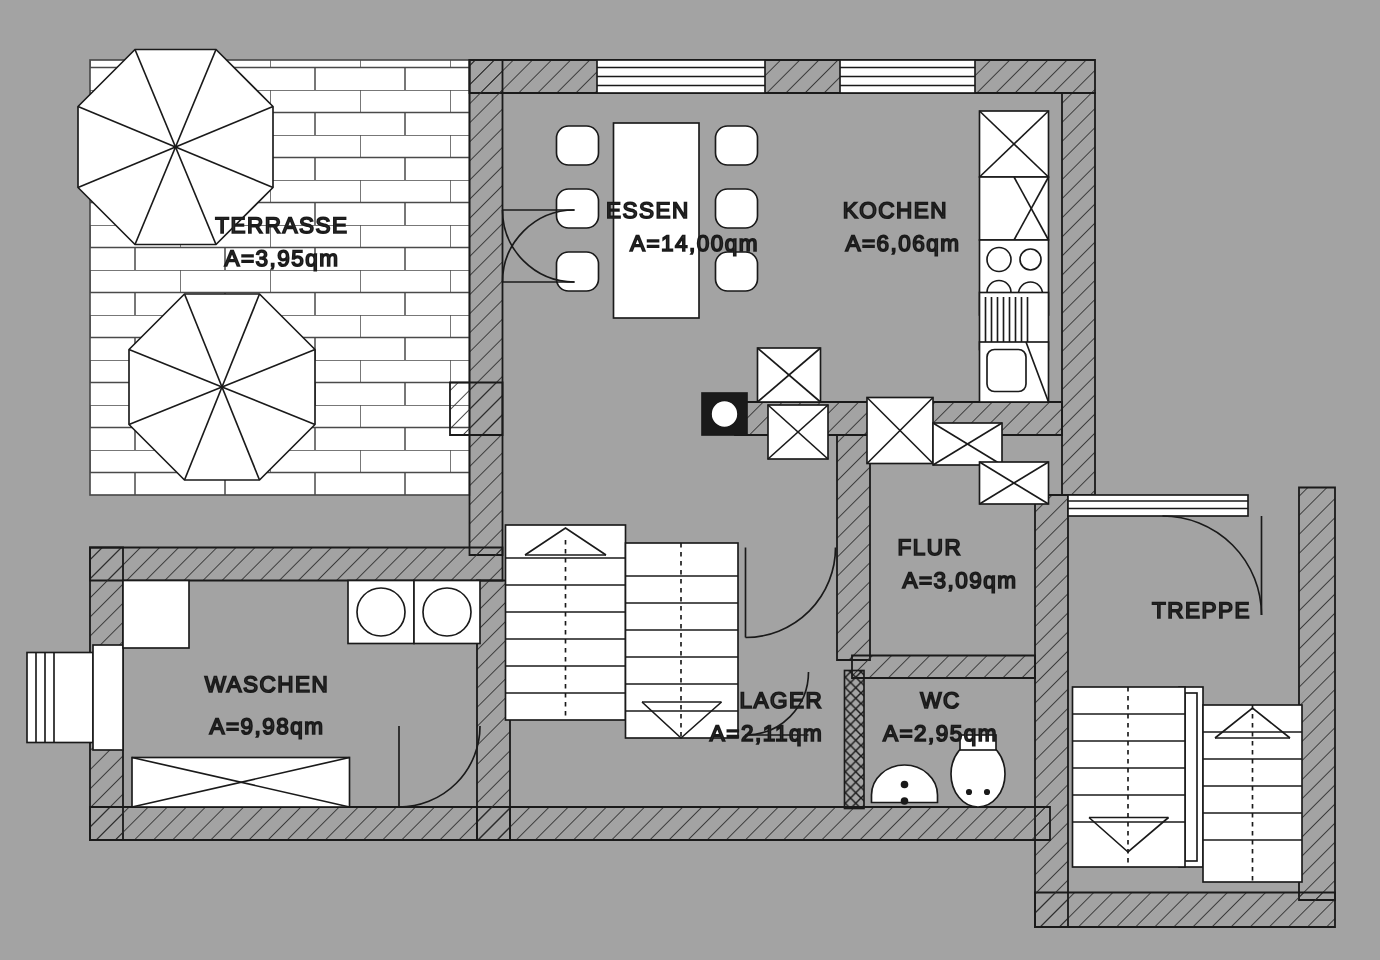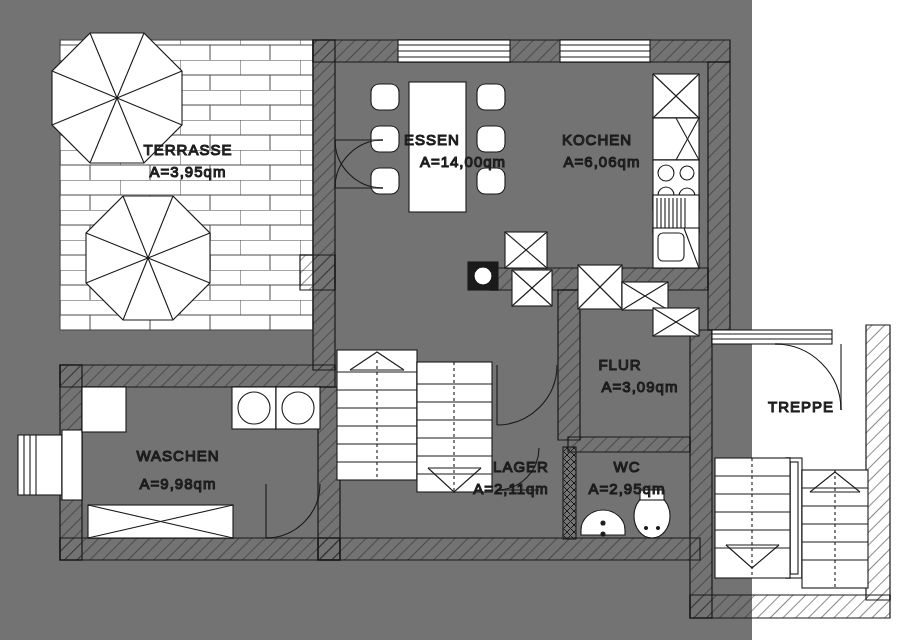--- a/index.html
+++ b/index.html
@@ -1,18 +1,18 @@
 <!DOCTYPE html>
 <html><head>
 <meta charset="utf-8">
 <style>
   html,body{margin:0;padding:0;background:#ffffff;}
   body{width:920px;height:640px;overflow:hidden;
        font-family:"Liberation Sans", sans-serif;}
-  #plan{position:relative;width:752px;height:640px;background:#737373;}
+  #plan{position:relative;width:920px;height:640px;background:#a3a3a3;}
   svg{display:block;}
   text{font-family:"Liberation Sans", sans-serif; fill:#3a3a3a; letter-spacing:1px;}
   .room-name{font-size:15px;}
   .room-area{font-size:15px;}
 </style>
 </head>
 <body>
 
 <div id="plan">
 <svg width="920" height="640" viewBox="0 0 920 640">

